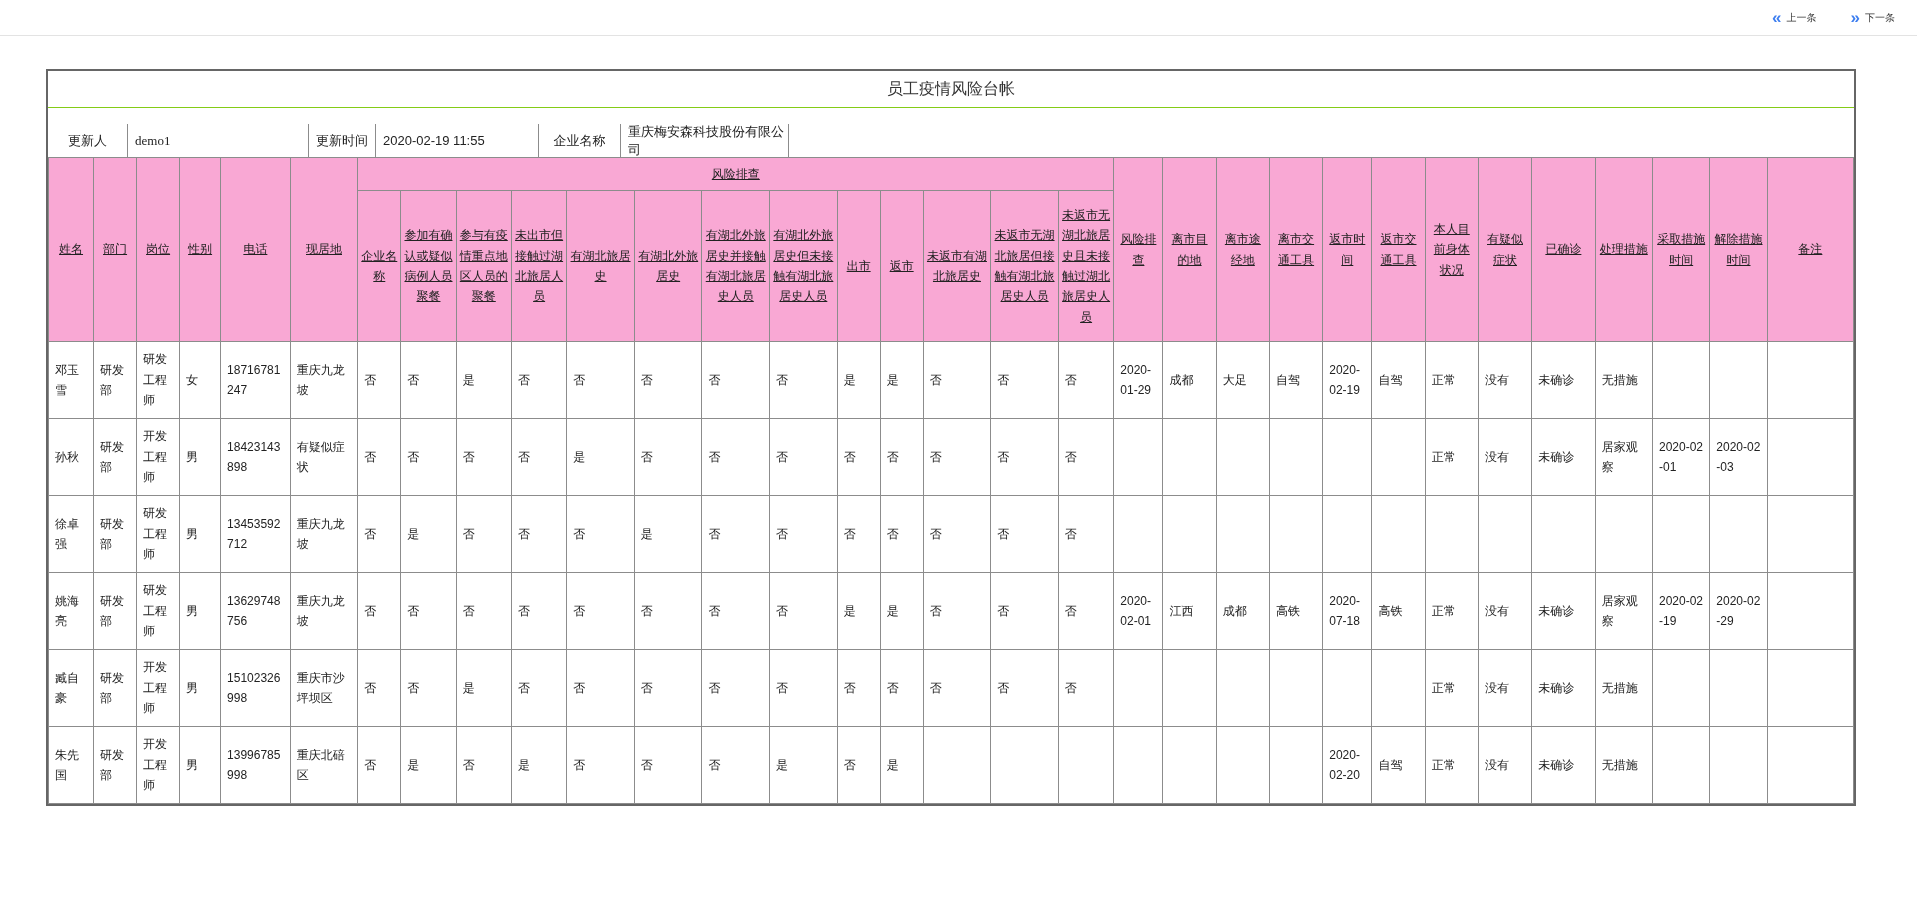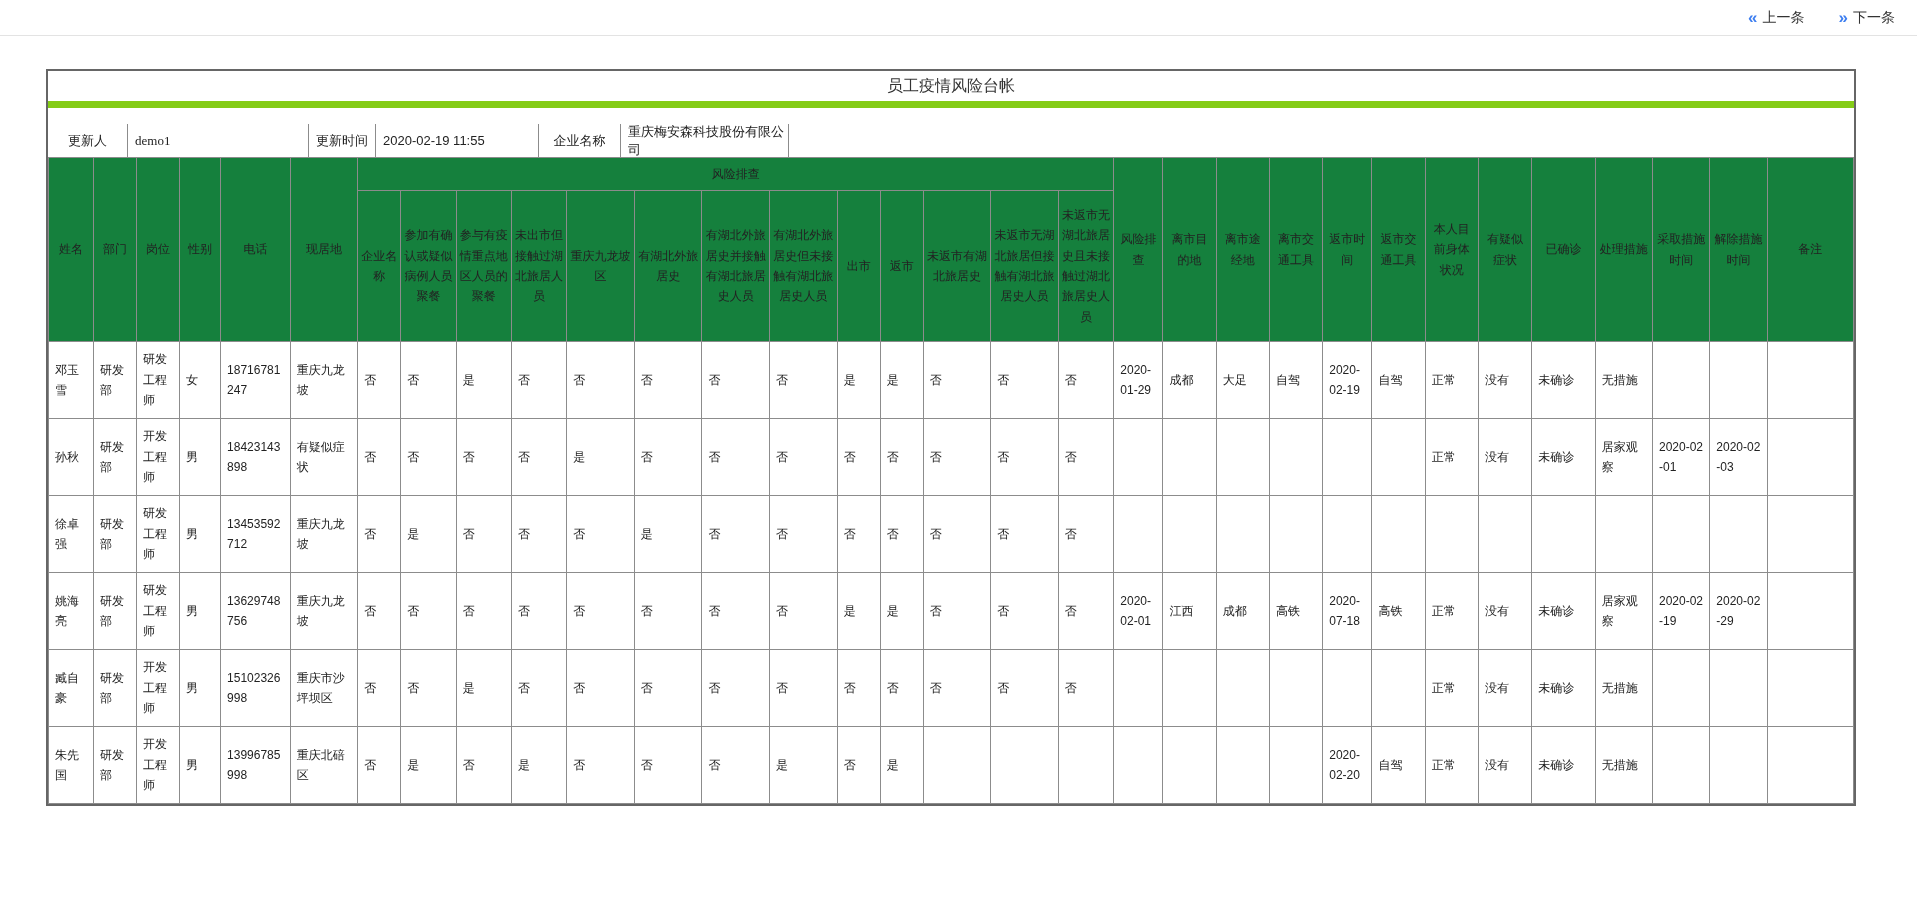--- a/index.html
+++ b/index.html
@@ -17,29 +17,29 @@
     padding-right: 22px; gap: 34px;
   }
   .nav-link {
     display: inline-flex; align-items: center; gap: 7px;
     cursor: pointer; text-decoration: none;
   }
   .nav-link .chev {
     color: #3d7ef0; font-size: 17px; font-weight: bold; line-height: 1;
     letter-spacing: -2px;
   }
-  .nav-link .lbl { color: #333; font-size: 14px; }
+  .nav-link .lbl { color: #333; font-size: 10px; }
   
   .sheet {
     position: absolute; left: 46px; top: 69px; width: 1810px;
     border: 2px solid #666666; background: #fff;
   }
   .title-bar {
     height: 37px; display: flex; align-items: center; justify-content: center;
-    font-size: 16px; color: #333; border-bottom: 7px solid #84cc16;
+    font-size: 16px; color: #333; border-bottom: 1px solid #84cc16;
   }
   .info-bar { display: flex; height: 33px; font-size: 13px; margin-top: 16px; }
   .info-cell {
     display: flex; align-items: center;
     border-right: 1px solid #8c8c8c; height: 100%;
   }
   .info-label { justify-content: center; }
   .info-value { padding-left: 7px; justify-content: flex-start; }
   .w-updater-l { width: 80px; }  .w-updater-v { width: 181px; font-family: Liberation Serif, serif; }
   .w-time-l    { width: 67px; }  .w-time-v    { width: 163px; text-align: right; }
@@ -49,21 +49,21 @@
   table.risk {
     width: 100%; border-collapse: collapse; table-layout: fixed;
     font-size: 12px;
   }
   table.risk th, table.risk td {
     border: 1px solid #8c8c8c; font-weight: normal;
     line-height: 1.7; color: #222;
   }
   table.risk th {
     text-align: center; vertical-align: middle; padding: 2px 3px;
-    word-break: break-all; background: #15803d;
+    word-break: break-all; background: #f9a8d4; text-decoration: underline;
   }
   table.risk td {
     text-align: left; vertical-align: middle; padding: 2px 6px;
     word-break: break-all;
   }
   tr.hdr-group th.group-cell { height: 33px; }
   tr.hdr-sub th { height: 151px; }
   tbody tr { height: 77px; }
 </style>
 </head>
@@ -149,21 +149,21 @@
           <th rowspan="2">处理措施</th>
           <th rowspan="2">采取措施时间</th>
           <th rowspan="2">解除措施时间</th>
           <th rowspan="2">备注</th>
         </tr>
         <tr class="hdr-sub">
           <th>企业名称</th>
           <th>参加有确认或疑似病例人员聚餐</th>
           <th>参与有疫情重点地区人员的聚餐</th>
           <th>未出市但接触过湖北旅居人员</th>
-          <th>重庆九龙坡区</th>
+          <th>有湖北旅居史</th>
           <th>有湖北外旅居史</th>
           <th>有湖北外旅居史并接触有湖北旅居史人员</th>
           <th>有湖北外旅居史但未接触有湖北旅居史人员</th>
           <th>出市</th>
           <th>返市</th>
           <th>未返市有湖北旅居史</th>
           <th>未返市无湖北旅居但接触有湖北旅居史人员</th>
           <th>未返市无湖北旅居史且未接触过湖北旅居史人员</th>
         </tr>
       </thead>

